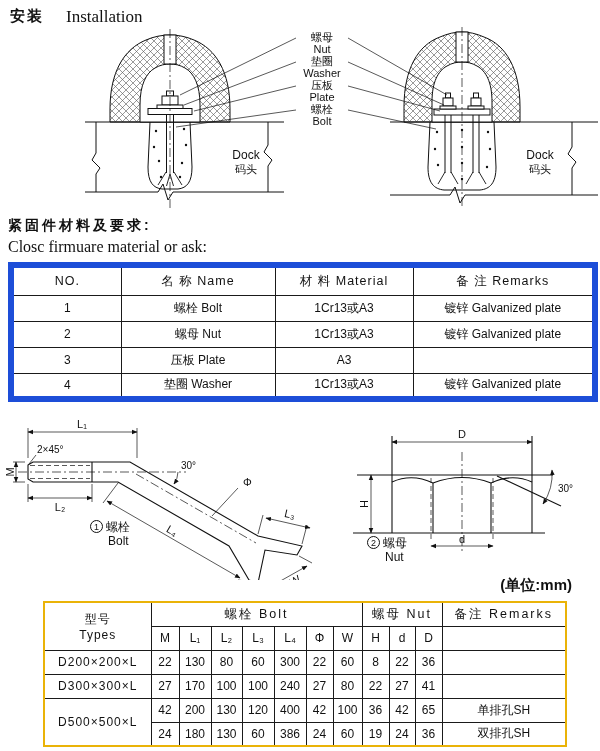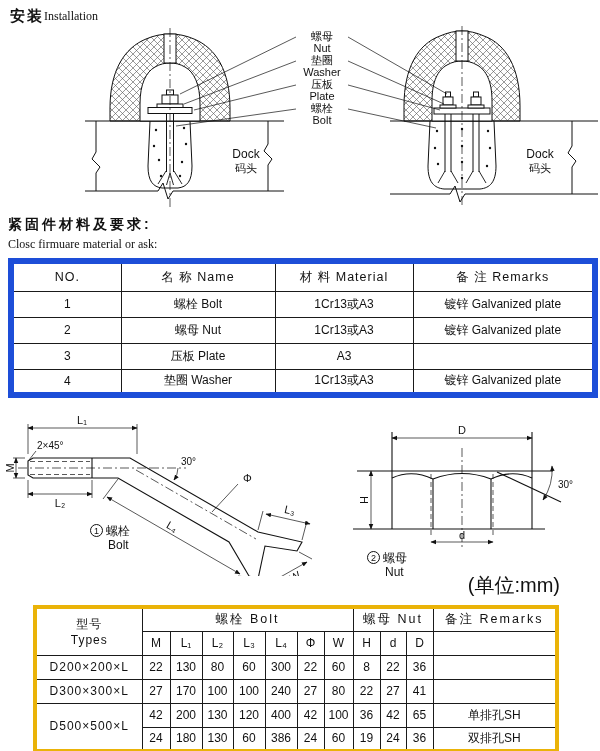--- a/index.html
+++ b/index.html
@@ -2,55 +2,55 @@
 <html><head>
 <meta charset="utf-8">
 <style>
   * { box-sizing: border-box; }
   html,body { margin:0; padding:0; }
   body {
     width:600px; height:751px; background:#ffffff; color:#111;
     font-family:"Liberation Sans","DejaVu Sans",sans-serif;
     overflow:hidden;
   }
-  .doc-header { padding:7px 0 0 10px; display:flex; align-items:center; }
+  .doc-header { padding:7px 0 0 10px; display:flex; align-items:flex-start; gap:22px; }
   .title-zh { font-size:15px; font-weight:bold; letter-spacing:2px; }
-  .title-en { font-family:"Liberation Serif","DejaVu Serif",serif; font-size:12px; }
+  .title-en { font-family:"Liberation Serif","DejaVu Serif",serif; font-size:17px; }
 
   .diagram-wrap { width:600px; height:186px; }
   svg text { fill:#111; }
 
   .section-heading { padding:4px 16px 2px 8px; }
   .heading-zh { font-size:14px; font-weight:bold; letter-spacing:3px; }
-  .heading-en { font-family:"Liberation Serif","DejaVu Serif",serif; font-size:12px; margin-top:3px; }
+  .heading-en { font-family:"Liberation Serif","DejaVu Serif",serif; font-size:16px; margin-top:3px; }
 
   table { border-collapse:collapse; table-layout:fixed; }
   td { border:1px solid #1a1a1a; text-align:center; vertical-align:middle;
        font-size:12px; padding:0 2px; overflow:hidden; white-space:nowrap; }
 
   .materials-table { width:584px; margin:4px 8px 0 8px; border:6px solid #1d4ed8; }
   .materials-table tr { height:26px; }
   .materials-table tr.hdr { height:30px; }
   .materials-table td.hdr-cell { font-size:12.5px; letter-spacing:1px; }
 
   .figs-row { display:flex; margin-top:10px; }
   .fig { position:relative; height:168px; }
   .fig-bolt { width:345px; }
   .fig-nut  { width:250px; }
   .fig-caption { position:absolute; font-size:12px; line-height:14px; }
-  .cap-bolt { left:90px; top:116px; }
-  .cap-nut  { left:22px; top:143px; }
+  .cap-bolt { left:90px; top:108px; }
+  .cap-nut  { left:22px; top:124px; }
   .circ-num { display:inline-block; width:13px; height:13px; border:1px solid #111;
               border-radius:50%; font-size:9px; line-height:13px; text-align:center;
               margin-right:3px; vertical-align:1px; }
   .cap-en { padding-left:18px; }
 
-  .unit-note { text-align:right; padding-right:40px; font-size:20px; font-weight:normal; margin-top:-4px; }
-
-  .spec-table { width:522px; margin:6px 0 0 33px; border:4px solid #eab308; }
+  .unit-note { text-align:right; padding-right:28px; font-size:15px; font-weight:bold; margin-top:-4px; }
+
+  .spec-table { width:522px; margin:6px 0 0 43px; border:2px solid #eab308; }
   .spec-table tr { height:24px; }
   .spec-table td.type-cell { letter-spacing:1px; }
   .spec-table td.grp { font-size:12.5px; letter-spacing:2px; }
 
   .dim-label { font-size:11px; }
   .dim-label-sm { font-size:10px; }
 </style>
 </head>
 <body>
 

